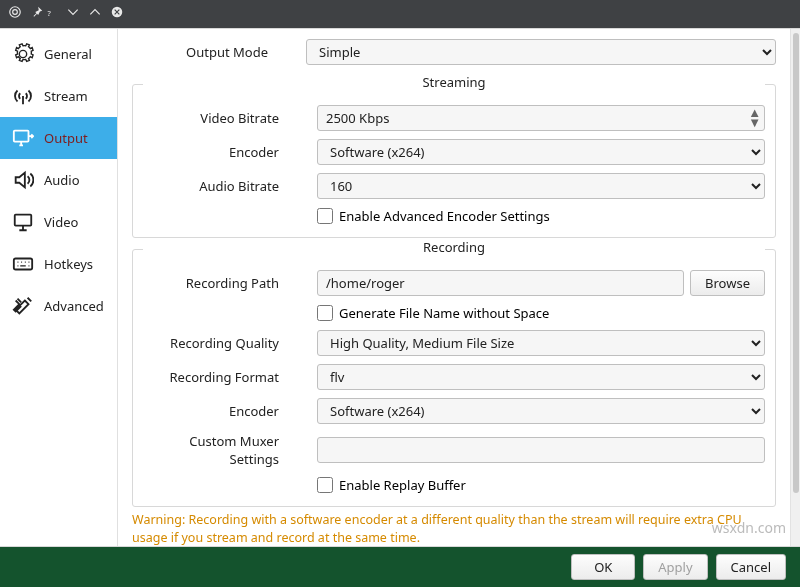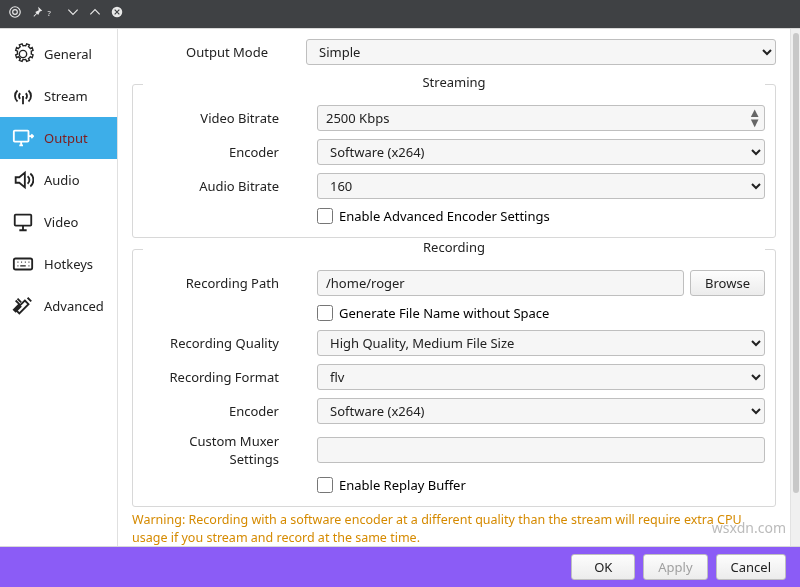--- a/index.html
+++ b/index.html
@@ -27,21 +27,21 @@
 .spin-btns { position: absolute; right: 4px; top: 2px; display: flex; flex-direction: column; color: #666; line-height: 10px; font-size: 9px; }
 fieldset { border: 1px solid #d8d8d8; border-radius: 3px; padding: 10px 10px 4px 10px; }
 legend { text-align: center; width: 100%; color: #222; padding-bottom: 4px; }
 .check { display: flex; align-items: center; gap: 6px; }
 .check input { width: 16px; height: 16px; }
 .browse-row { display: flex; gap: 6px; }
 .browse-row input { flex: 1; }
 .btn { height: 26px; min-width: 64px; padding: 0 14px; border: 1px solid #bfbfbf; border-radius: 3px; background: linear-gradient(#fdfdfd,#ececec); color: #222; cursor: pointer; }
 .btn:disabled { color: #a0a0a0; }
 .warning { color: #d58a00; font-size: 12.5px; line-height: 1.4; padding: 4px 0 0 0; }
-.footer { height: 41px; background: #8b5cf6; border-top: 1px solid #d8d8d8; display: flex; align-items: center; justify-content: flex-end; gap: 8px; padding: 0 14px; }
+.footer { height: 41px; background: #14532d; border-top: 1px solid #d8d8d8; display: flex; align-items: center; justify-content: flex-end; gap: 8px; padding: 0 14px; }
 .watermark { position: absolute; bottom: 50px; right: 14px; color: #bbb; font-size: 14px; pointer-events: none; }
 </style>
 </head>
 <body>
 
 <div class="titlebar">
   <div class="left">
     <span><svg viewBox="0 0 24 24">
           <circle cx="12" cy="12" r="9" fill="none" stroke-width="2"></circle>
           <circle cx="12" cy="12" r="4" fill="none" stroke-width="2"></circle>

